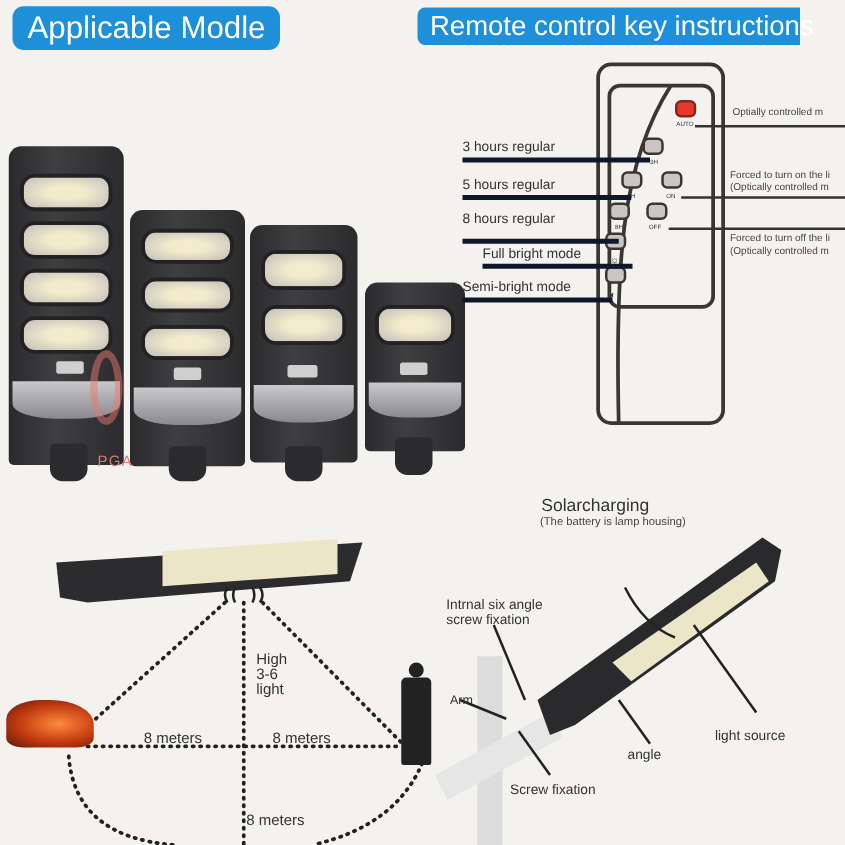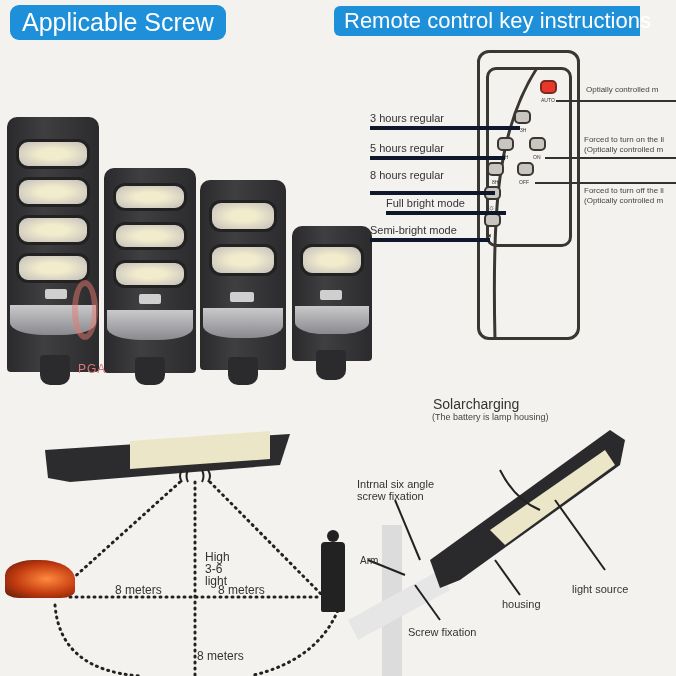--- a/index.html
+++ b/index.html
@@ -16,21 +16,21 @@
   .sens { position: absolute; background:#cfcfcf; border-radius:2px; }
   .vent { position: absolute; background: linear-gradient(180deg,#c9c9cc,#8a8a8e); border-radius: 0 0 40% 40%; }
   .foot { position: absolute; background:#2b2b2e; border-radius: 4px 4px 10px 10px; }
   .btn { position:absolute; width:17px; height:14px; background:#c9c6c1; border:2px solid #3a3631; border-radius:5px; }
   .keylbl { position:absolute; font-size:5px; color:#333; }
   .txt { font-size: 12px; color: #333; white-space: nowrap; }
 </style>
 </head>
 <body>
 
-<div class="abs hdr" style="left:10px;top:5px;">Applicable Screw</div>
+<div class="abs hdr" style="left:10px;top:5px;">Applicable Modle</div>
 
 <div class="abs hdr2" style="left:334px;top:6px;width:306px;">Remote control key instructions</div>
 
 <div>
 
   <div class="lamp" style="left:7px;top:117px;width:92px;height:255px;">
     <div class="panel" style="top:22px;height:30px;"></div>
     <div class="panel" style="top:60px;height:30px;"></div>
     <div class="panel" style="top:98px;height:30px;"></div>
     <div class="panel" style="top:136px;height:30px;"></div>
@@ -128,21 +128,21 @@
   </g>
 
   <path d="M182 50 q -4 6 0 12 M188 50 q -3 6 0 12 M208 50 q 4 6 0 12 M202 50 q 3 6 0 12" stroke="#222" stroke-width="2" fill="none"></path>
 </svg>
 
 <div class="abs" style="left:5px;top:560px;width:70px;height:38px;background:radial-gradient(ellipse at 60% 50%,#ff8a3d,#c23a10 55%,#5a1a08);border-radius:40% 50% 20% 20%;"></div>
 
 <div class="abs" style="left:327px;top:530px;width:12px;height:12px;background:#222;border-radius:50%;"></div>
 <div class="abs" style="left:321px;top:542px;width:24px;height:70px;background:#222;border-radius:4px 4px 2px 2px;"></div>
 
-<div class="abs txt" style="left:205px;top:551px;line-height:12px;">
+<div class="abs txt" style="left:205px;top:521px;line-height:12px;">
   <div>High</div>
   <div>3-6</div>
   <div>light</div>
 </div>
 <div class="abs txt" style="left:115px;top:583px;">8 meters</div>
 <div class="abs txt" style="left:218px;top:583px;">8 meters</div>
 <div class="abs txt" style="left:197px;top:649px;">8 meters</div>
 
 <svg class="abs" style="left:340px;top:420px;" width="336" height="256">
 
@@ -163,15 +163,15 @@
   </g>
 </svg>
 
 <div class="abs" style="left:433px;top:396px;font-size:14px;color:#333;">Solarcharging</div>
 <div class="abs small" style="left:432px;top:412px;font-size:9px;">(The battery is lamp housing)</div>
 <div class="abs" style="left:357px;top:478px;font-size:11px;line-height:12px;">
   <div>Intrnal six angle</div>
   <div>screw fixation</div>
 </div>
 <div class="abs" style="left:360px;top:555px;font-size:10px;">Arm</div>
-<div class="abs" style="left:502px;top:598px;font-size:11px;">housing</div>
+<div class="abs" style="left:502px;top:598px;font-size:11px;">angle</div>
 <div class="abs" style="left:572px;top:583px;font-size:11px;">light source</div>
 <div class="abs" style="left:408px;top:626px;font-size:11px;">Screw fixation</div>
 
 </body></html>

